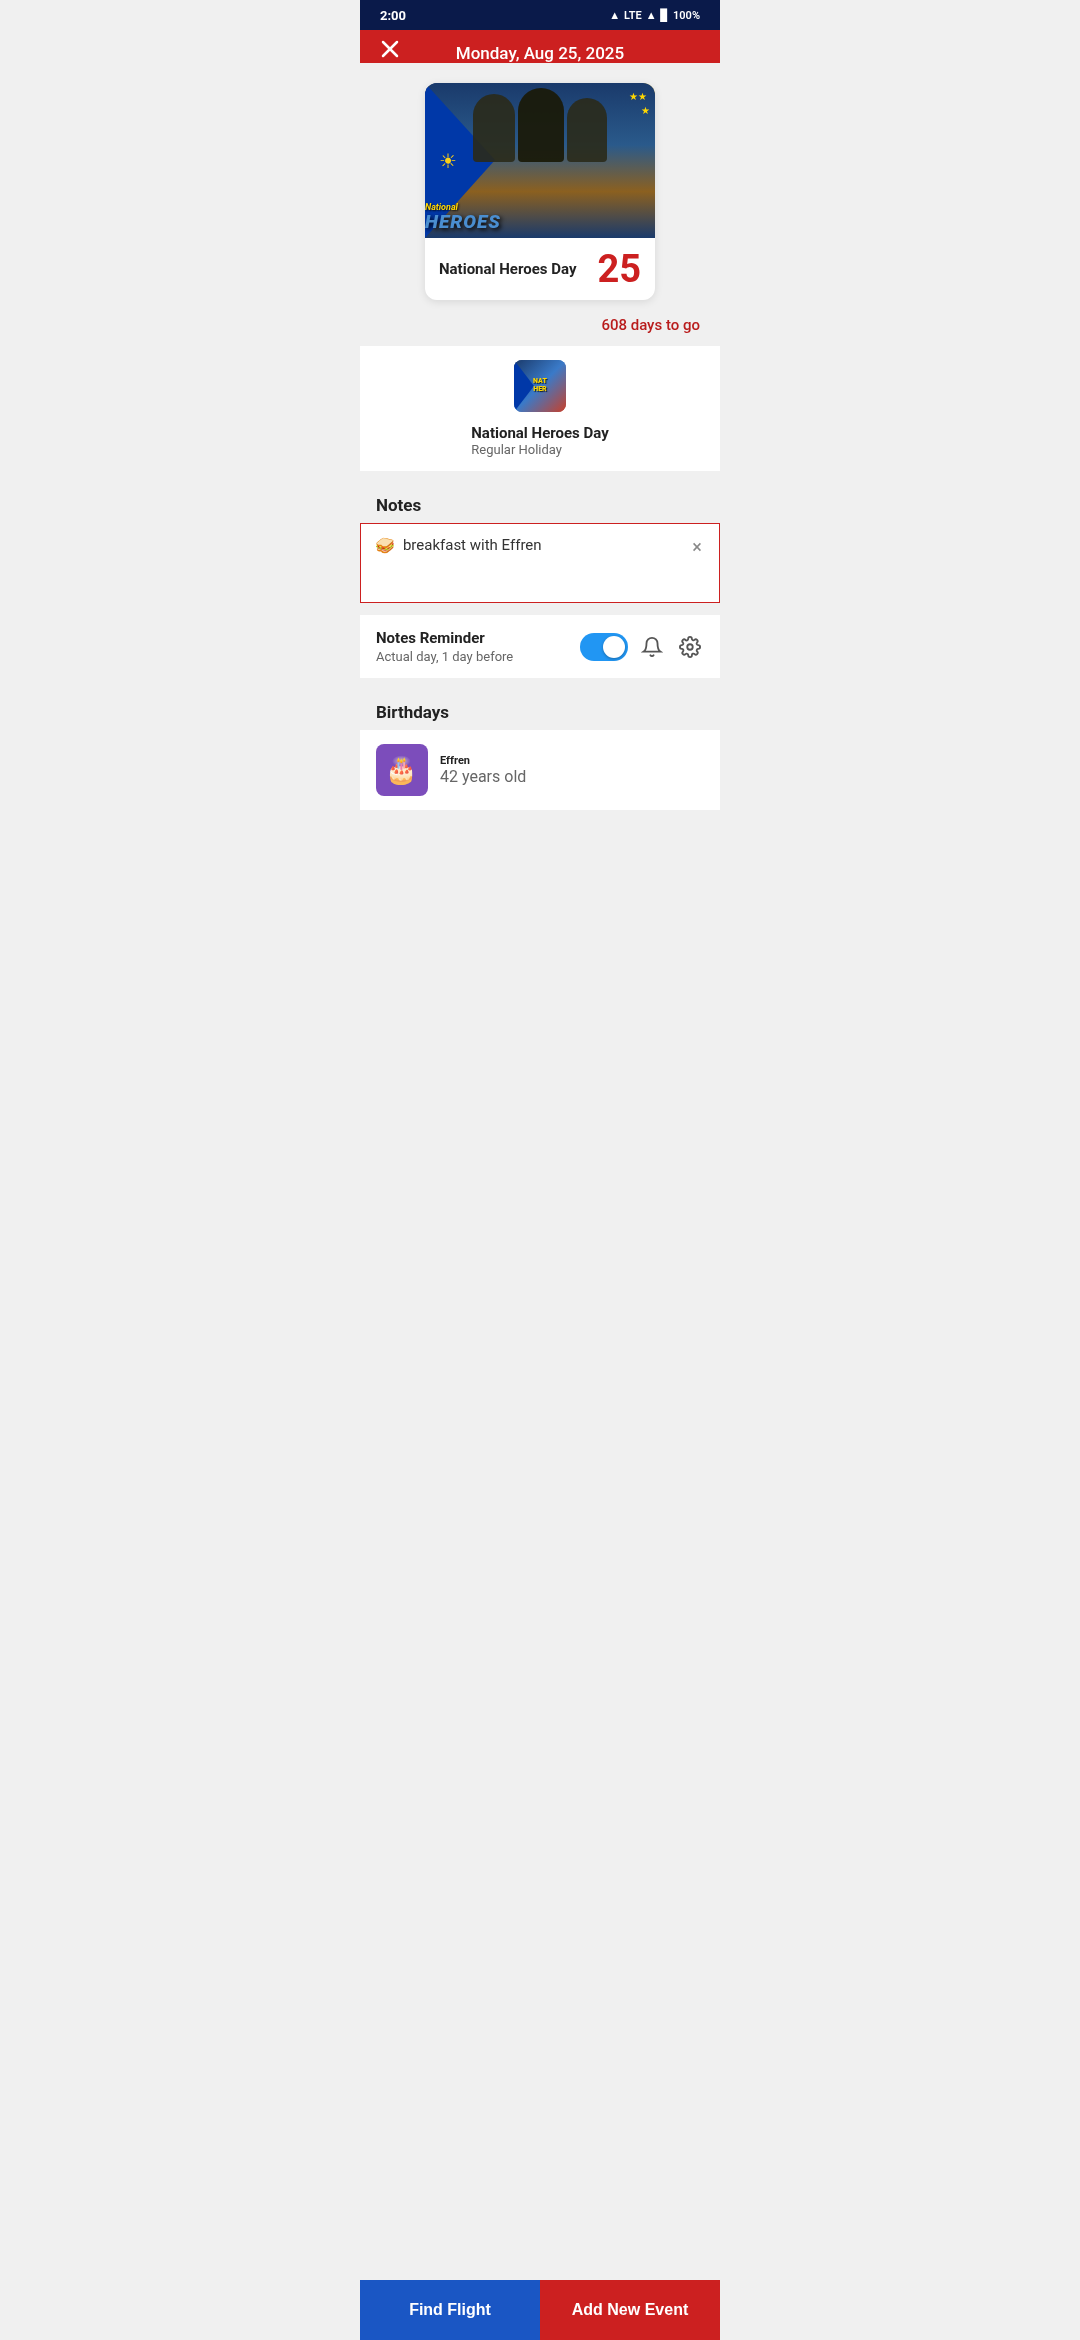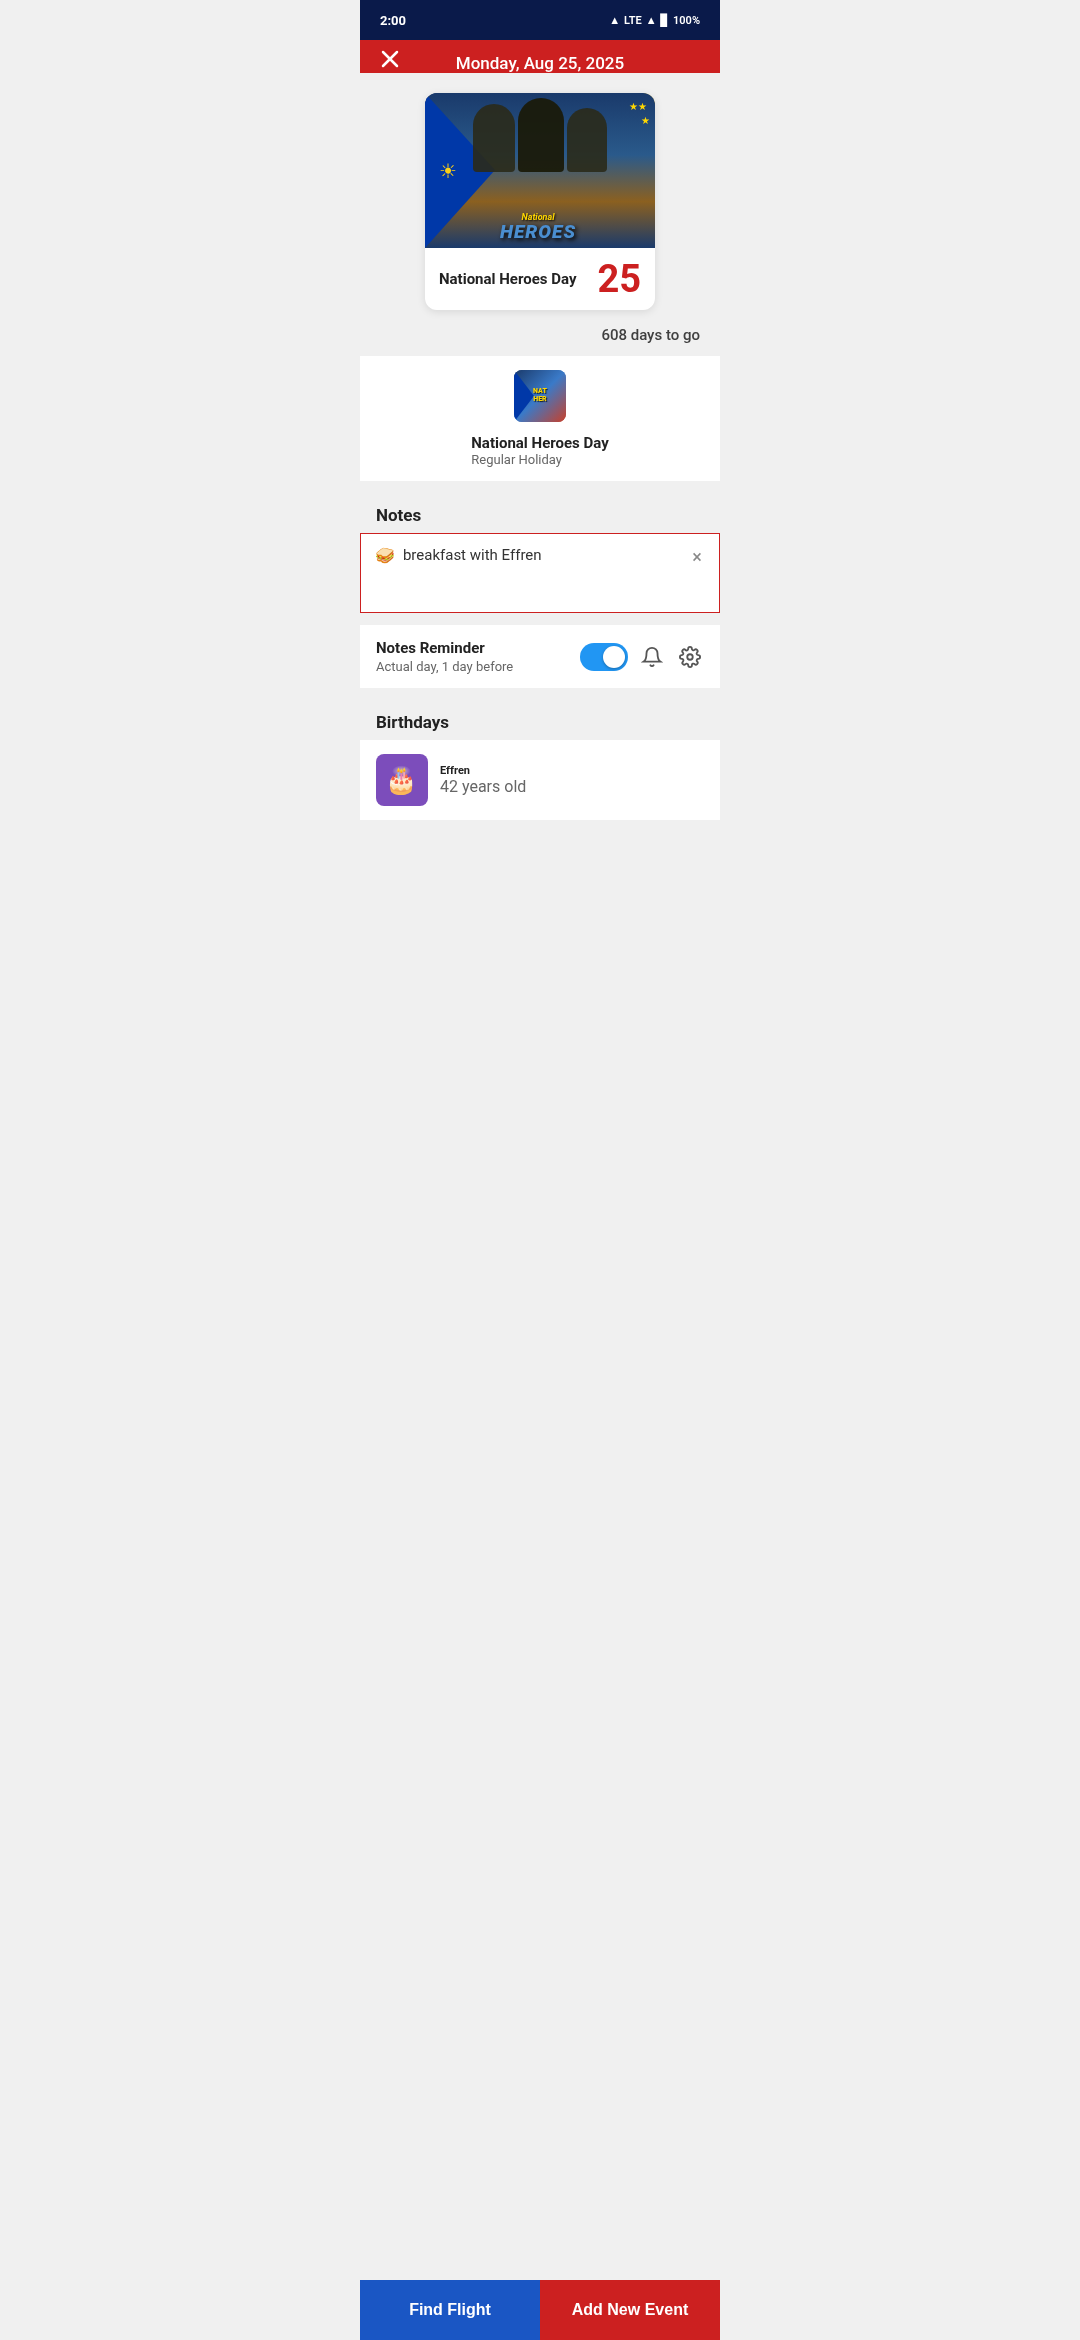--- a/index.html
+++ b/index.html
@@ -17,21 +17,21 @@
     
     .status-bar {
       background: #0a1a4a;
       color: white;
       display: flex;
       justify-content: space-between;
       align-items: center;
       padding: 8px 20px;
       font-size: 12px;
       font-weight: 600;
-      height: 40px;
+      height: 30px;
     }
     .status-bar .time { font-weight: 700; font-size: 13px; }
     .status-icons { display: flex; align-items: center; gap: 4px; font-size: 11px; }
 
     
     .header {
       background: #cc2020;
       color: white;
       display: flex;
       align-items: flex-end;
@@ -109,21 +109,21 @@
       font-weight: 700;
       color: #cc2020;
       line-height: 1;
     }
 
     
     .days-counter {
       text-align: right;
       padding: 6px 20px 12px;
       font-size: 15px;
-      color: #404040;
+      color: #b91c1c;
       font-weight: 500;
     }
 
     
     .holiday-row {
       background: white;
       display: flex;
       align-items: center;
       padding: 14px 16px;
       margin: 0 0 12px;
@@ -336,21 +336,21 @@
           <div style="position:absolute;top:0;left:0;width:0;height:0;border-left:70px solid #0038a8;border-top:77px solid transparent;border-bottom:78px solid transparent;"></div>
 
           <div style="position:absolute;top:50%;left:14px;transform:translateY(-50%);color:#fcd116;font-size:20px;">☀</div>
 
           <div style="position:absolute;top:5px;left:15px;right:15px;display:flex;justify-content:center;gap:3px;align-items:flex-end;">
             <div style="width:42px;height:68px;background:#2a2a1a;border-radius:21px 21px 4px 4px;opacity:0.9;"></div>
             <div style="width:46px;height:74px;background:#1a1a0a;border-radius:23px 23px 4px 4px;opacity:0.95;margin-bottom:0;"></div>
             <div style="width:40px;height:64px;background:#2a2a1a;border-radius:20px 20px 4px 4px;opacity:0.9;"></div>
           </div>
 
-          <div style="position:absolute;bottom:5px;left:0;right:4px;text-align:center;">
+          <div style="position:absolute;bottom:5px;left:0;right:4px;">
             <div style="font-size:9px;color:#ffd700;font-style:italic;font-weight:700;text-shadow:1px 1px 2px rgba(0,0,0,0.9);">National</div>
             <div style="font-size:19px;color:#4a8ed0;font-weight:900;text-shadow:2px 2px 4px rgba(0,0,0,0.95);letter-spacing:1px;line-height:1.1;font-style:italic;">HEROES</div>
           </div>
 
           <div style="position:absolute;top:8px;right:8px;color:#ffd700;font-size:10px;">★★</div>
           <div style="position:absolute;top:22px;right:5px;color:#ffd700;font-size:10px;">★</div>
         </div>
       </div>
       <div class="hero-card-footer">
         <div class="hero-card-title">National Heroes Day</div>

